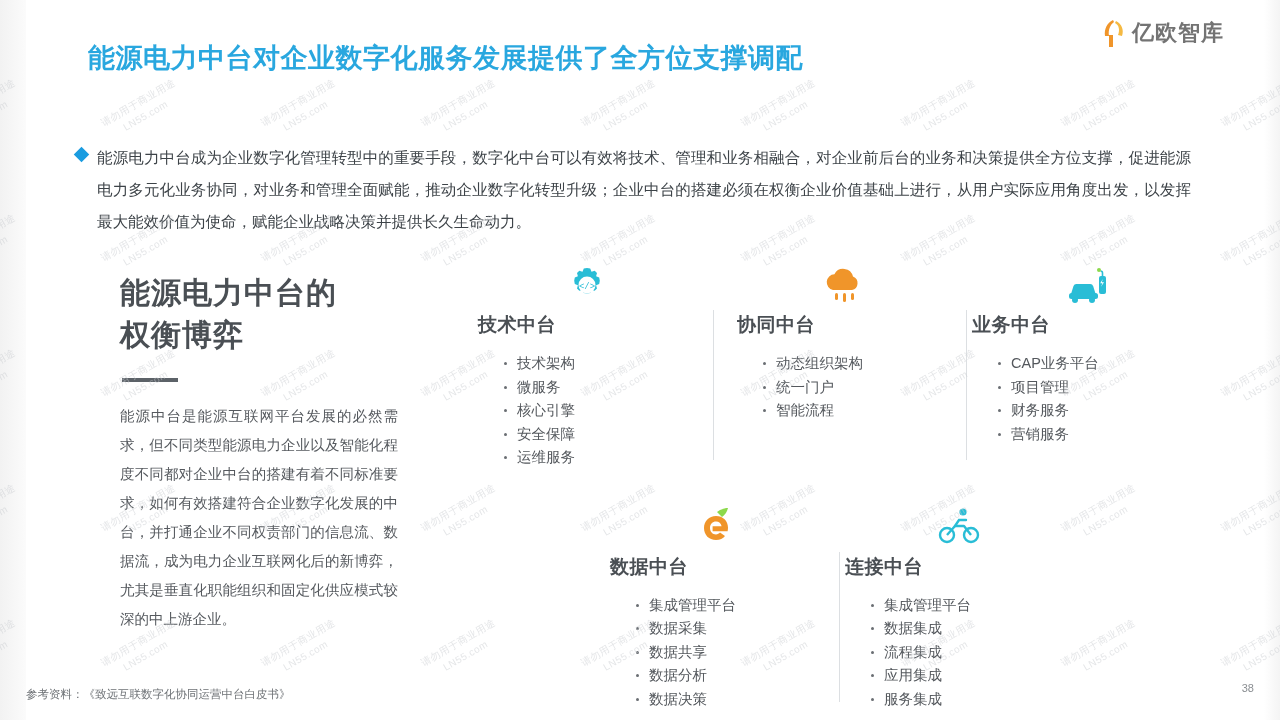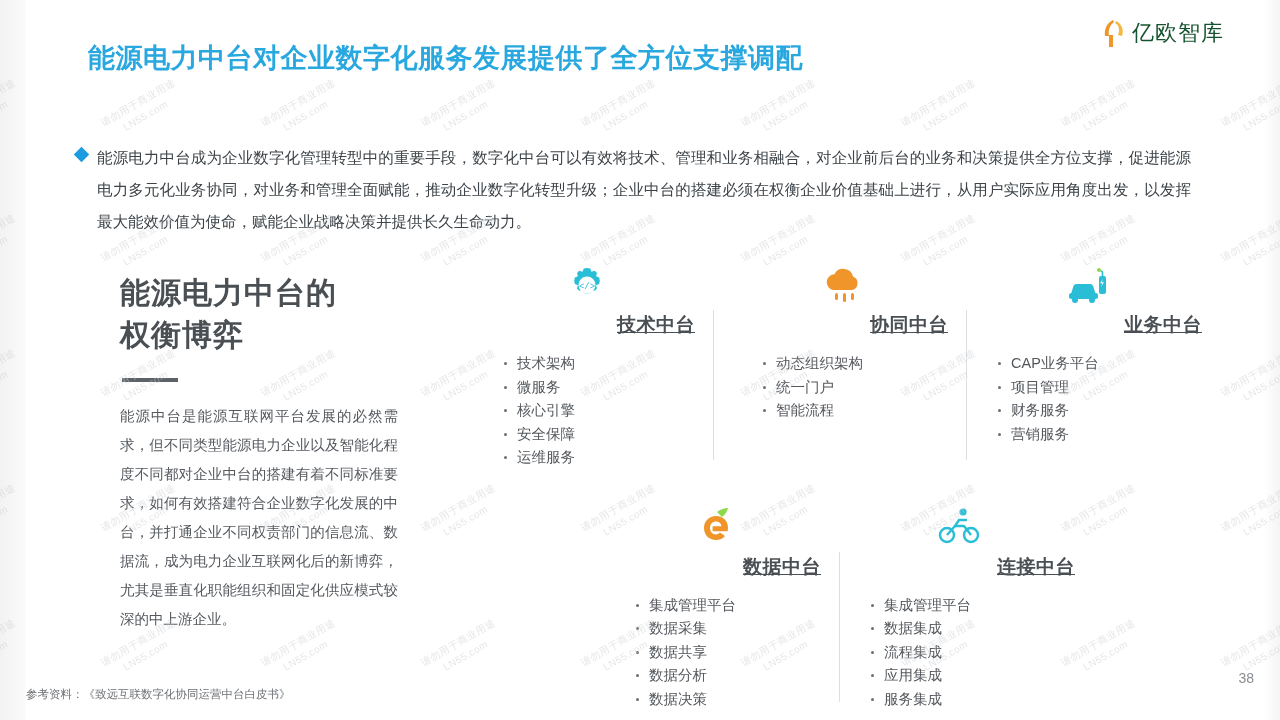--- a/index.html
+++ b/index.html
@@ -62,22 +62,22 @@
     display: flex;
     align-items: center;
     gap: 6px;
   }
   .logo-mark {
     width: 26px; height: 30px;
     position: relative;
   }
   .logo-text {
     font-size: 22px;
-    font-weight: normal;
-    color: #14532d;
+    font-weight: bold;
+    color: #737373;
     letter-spacing: 1px;
   }
 
   
   .title {
     position: absolute;
     left: 88px;
     top: 40px;
     font-size: 27px;
     color: #29a7df;
@@ -165,24 +165,23 @@
     height: 44px;
     display: flex;
     align-items: flex-end;
     justify-content: center;
     margin-bottom: 6px;
   }
   .card-title {
     font-size: 19px;
     font-weight: bold;
     color: #4a4f54;
-    text-align: right;
+    text-align: left;
     margin-bottom: 14px;
     letter-spacing: .5px;
-    text-decoration: underline;
   }
   .card-list {
     list-style: none;
     margin: 0;
     padding: 0 0 0 26px;
   }
   .card-list li {
     font-size: 14.5px;
     color: #54585d;
     line-height: 23.5px;
@@ -213,22 +212,22 @@
   .footer-note {
     position: absolute;
     left: 26px;
     bottom: 18px;
     font-size: 11.5px;
     color: #6e7276;
   }
   .page-num {
     position: absolute;
     right: 26px;
-    bottom: 34px;
-    font-size: 14px;
+    bottom: 26px;
+    font-size: 11px;
     color: #8a8e92;
   }
 
   svg { display: block; }
 </style>
 </head>
 <body>
 
 <div class="slide">
 

